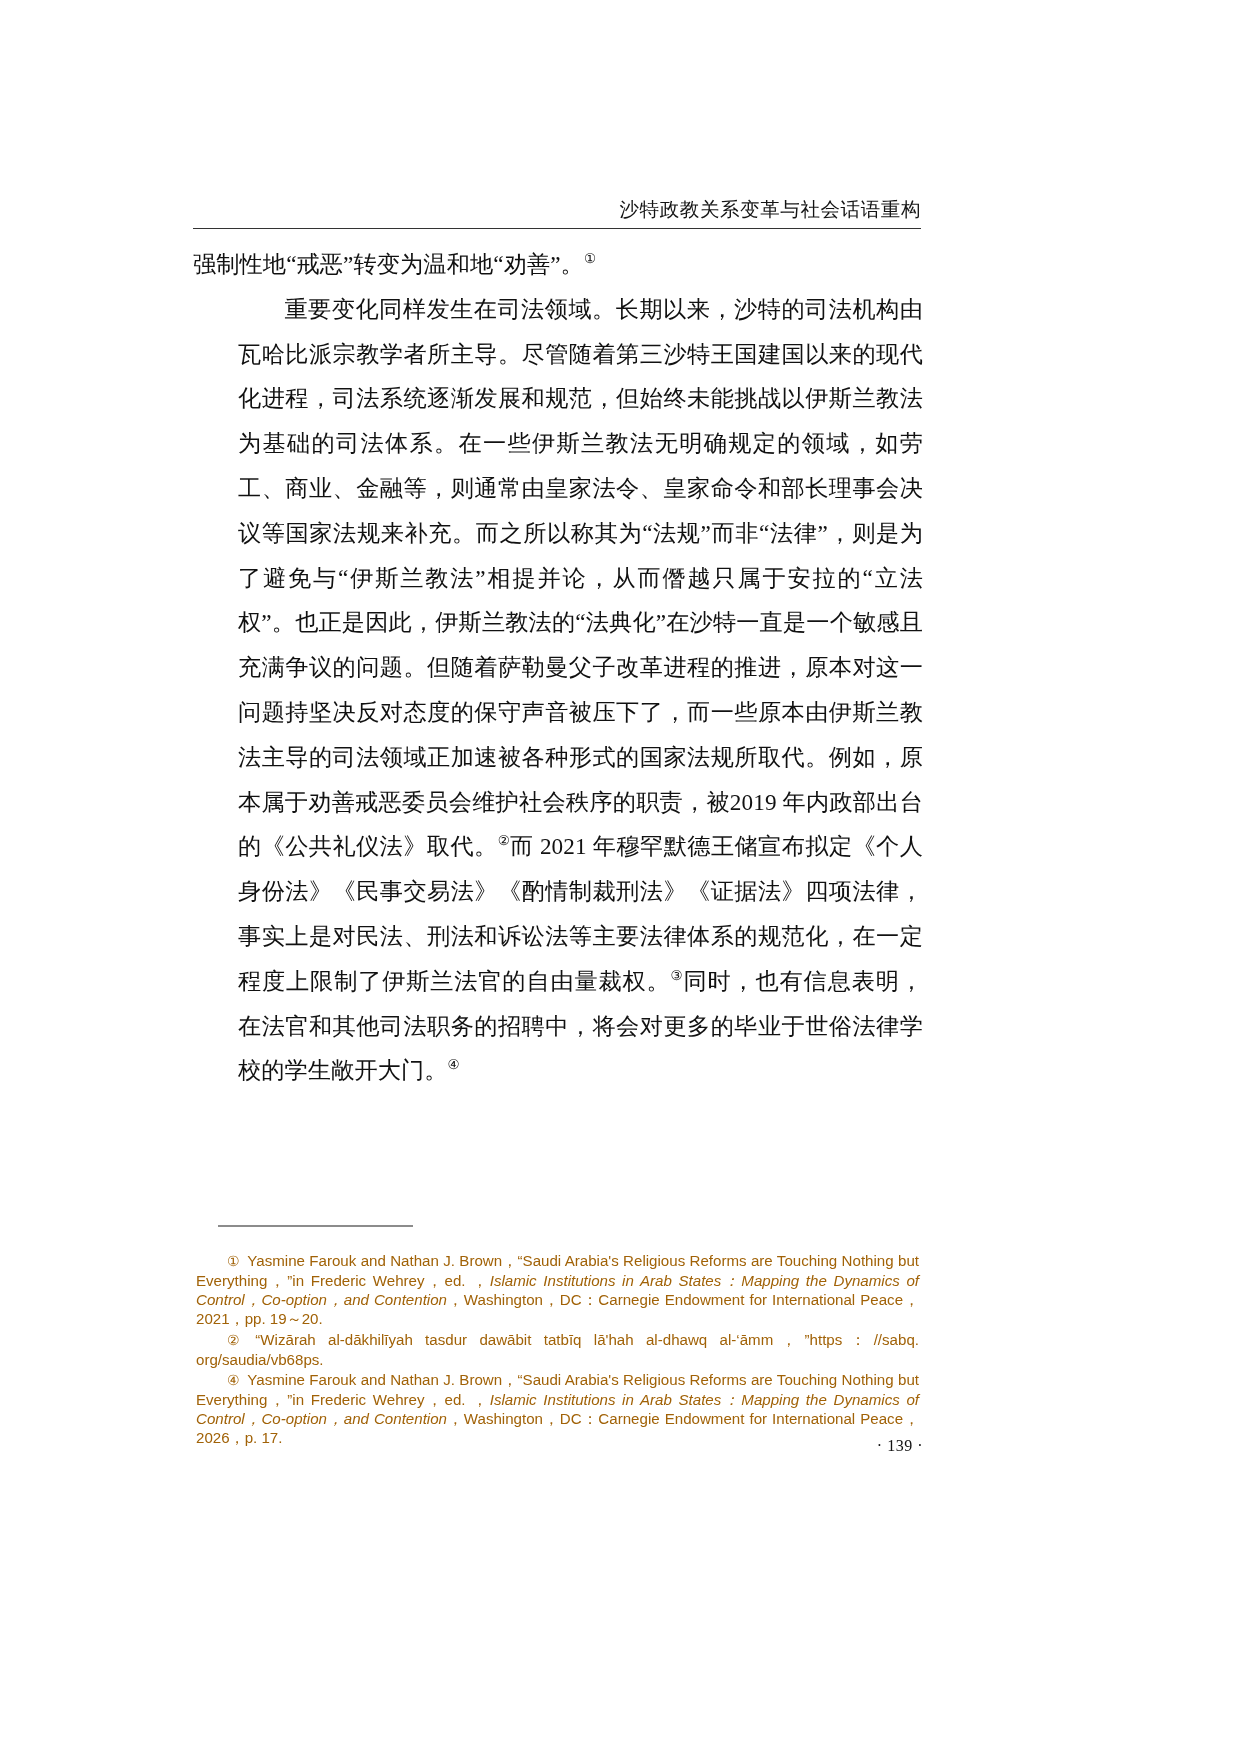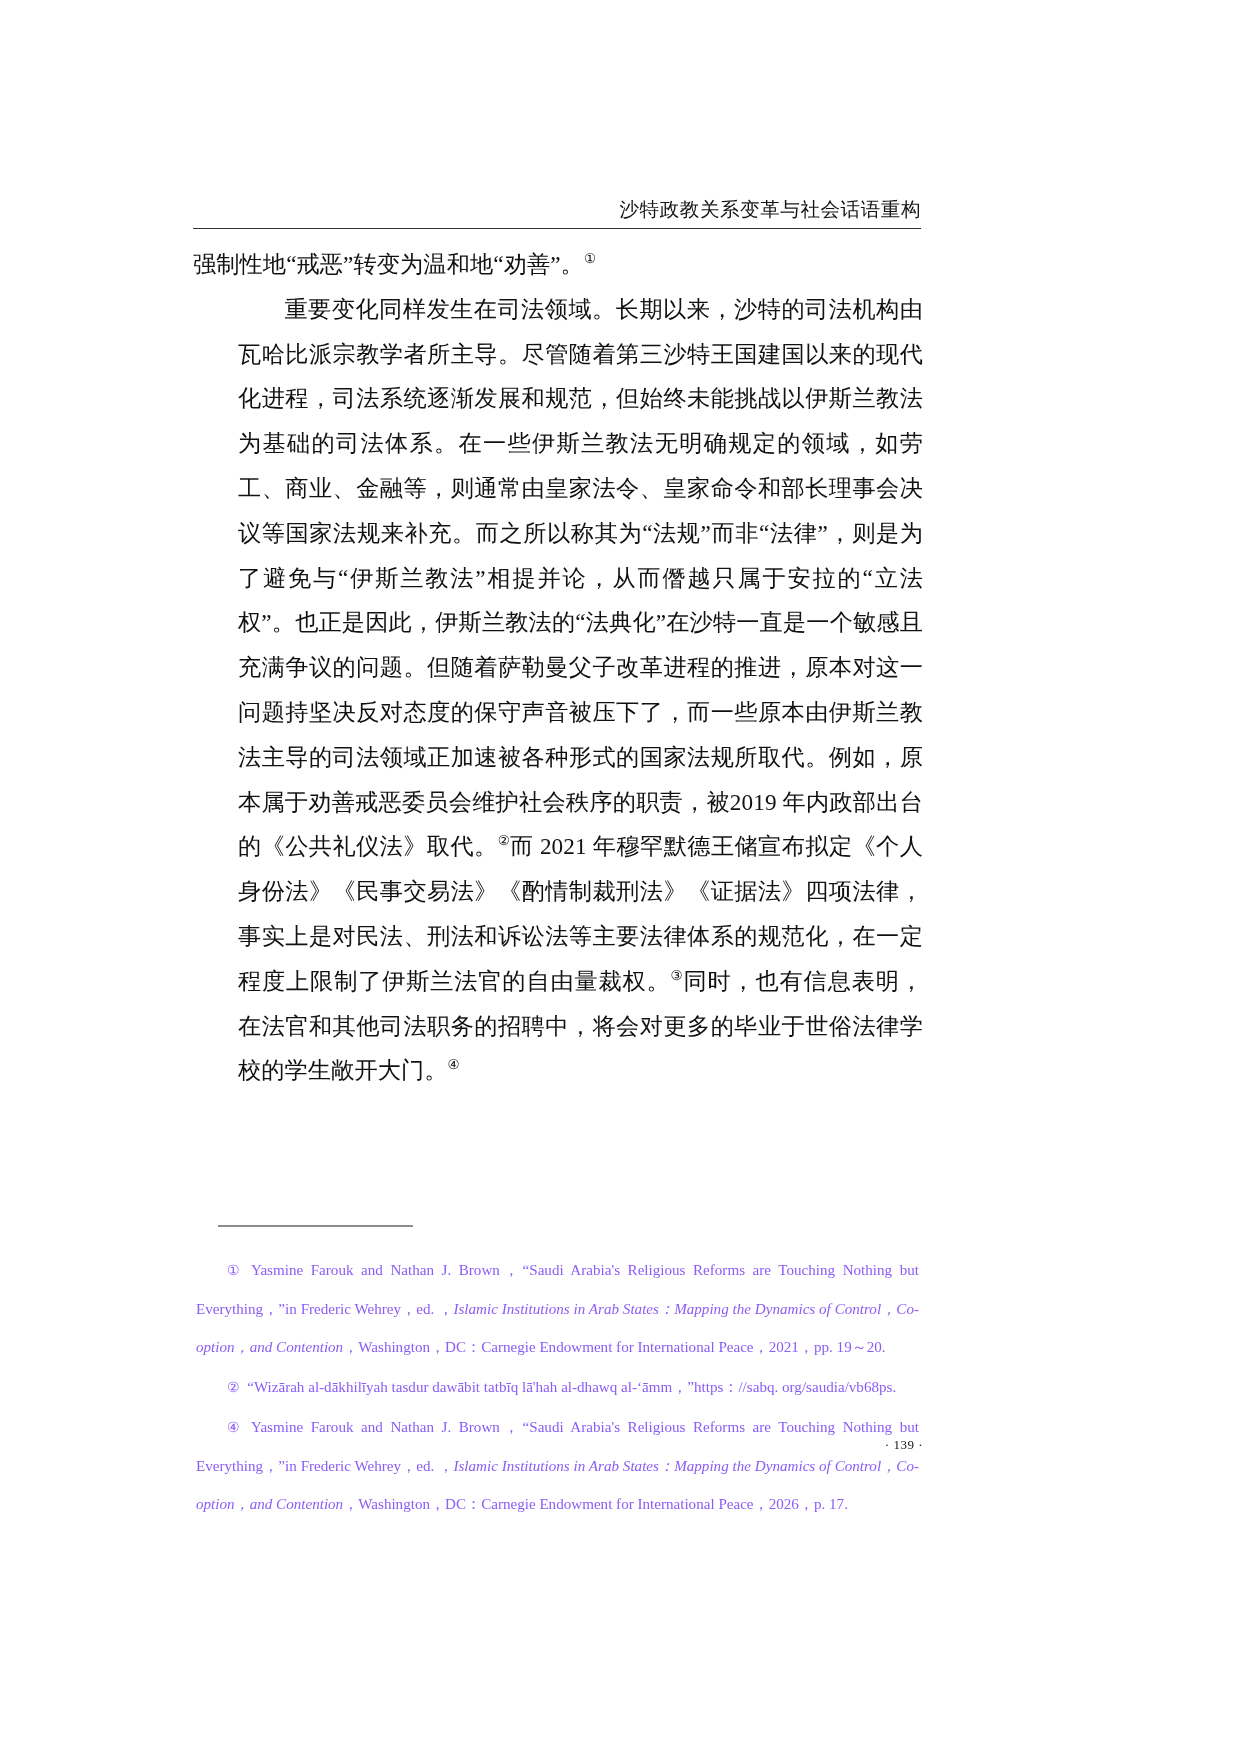--- a/index.html
+++ b/index.html
@@ -84,45 +84,45 @@
 
   
   .footnotes {
     position: absolute;
     left: 196px;
     top: 1251px;
     width: 723px;
   }
   .fn-item {
     font-size: 15.1px;
-    line-height: 38px;
+    line-height: 19px;
     text-align: justify;
     text-align-last: left;
     margin: 0 0 1.5px 0;
-    color: #8b5cf6;
+    color: #a16207;
     text-indent: 2.05em;
-    font-family: Liberation Serif, serif;
+    font-family: Liberation Sans, sans-serif;
   }
   .fn-item .marker {
     font-size: 14px;
     margin-right: 0.55em;
     letter-spacing: 0;
   }
   .fn-item i, .fn-item .ital {
     font-style: italic;
   }
 
   
   .folio {
     position: absolute;
     left: 193px;
     top: 1437px;
     width: 730px;
     text-align: right;
-    font-size: 13px;
+    font-size: 16px;
     color: #131313;
     letter-spacing: 0.5px;
     font-family: "Liberation Serif", "DejaVu Serif", serif;
   }
 </style>
 </head>
 <body>
 
 <div class="page">
 

